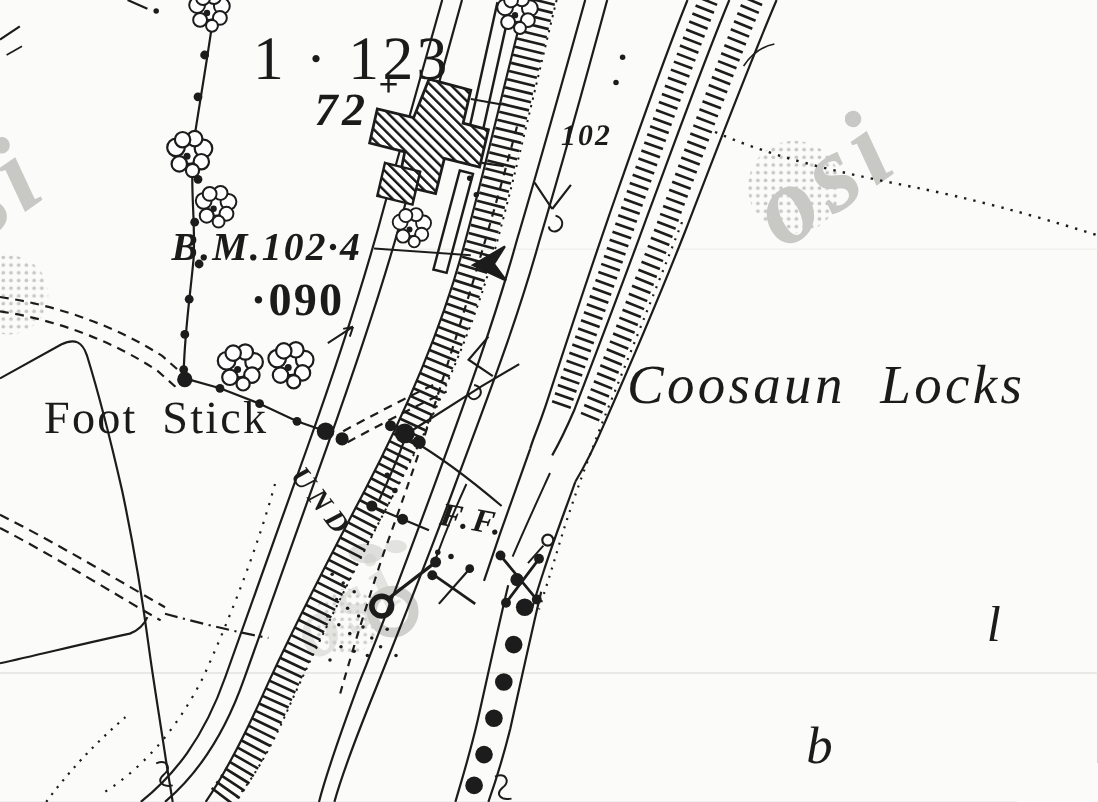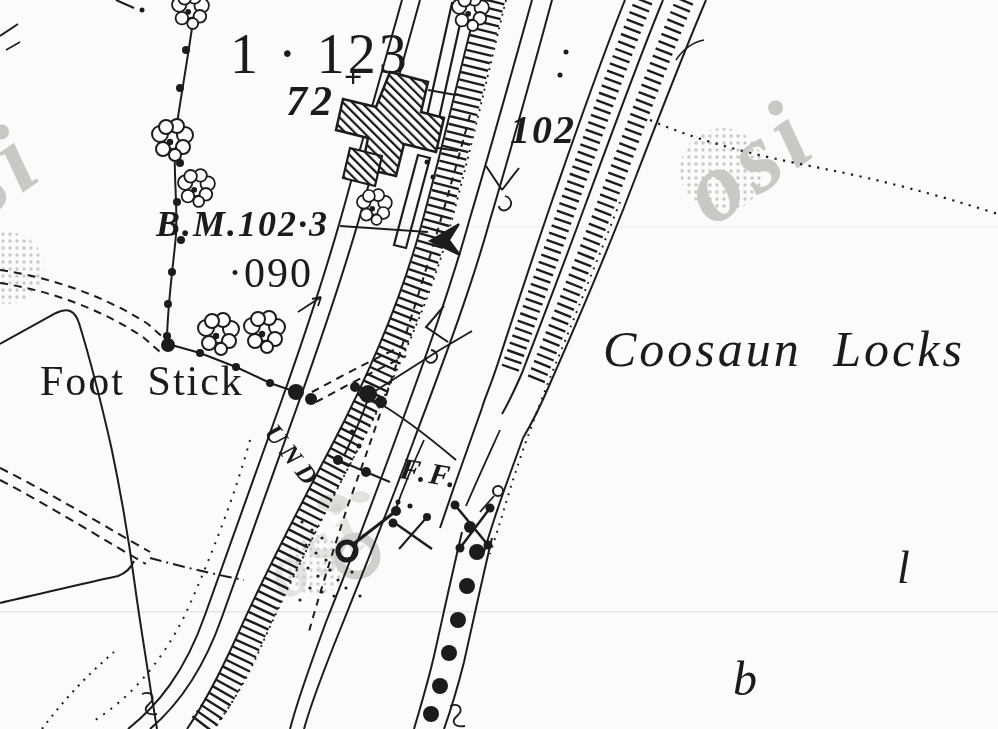--- a/index.html
+++ b/index.html
@@ -6,25 +6,25 @@
   #stage{
     position:relative;width:998px;height:729px;overflow:hidden;
     background:#fbfbf9;
     font-family:"Liberation Serif","DejaVu Serif",serif;
   }
   #stage svg{position:absolute;left:0;top:0;}
   .lbl{position:absolute;color:#1b1b1b;white-space:nowrap;line-height:1;user-select:none;}
   #lbl-area-top {left:230px;top:26px;font-size:56px;font-weight:400;letter-spacing:3px;}
   #lbl-93      {left:286px;top:80px;font-size:42px;font-weight:700;font-style:italic;letter-spacing:4px;}
   #lbl-plus    {left:344px;top:60px;font-size:32px;font-weight:700;}
-  #lbl-102     {left:510px;top:110px;font-size:40px;font-weight:700;font-style:italic;letter-spacing:2px;}
+  #lbl-102     {left:510px;top:110px;font-size:27px;font-weight:700;font-style:italic;letter-spacing:2px;}
   #lbl-bm      {left:156px;top:206px;font-size:36px;font-weight:600;font-style:italic;letter-spacing:2px;}
-  #lbl-area-mid{left:228px;top:252px;font-size:42px;font-weight:400;letter-spacing:2px;}
+  #lbl-area-mid{left:228px;top:252px;font-size:42px;font-weight:700;letter-spacing:2px;}
   #lbl-foot    {left:40px;top:360px;font-size:42px;letter-spacing:2px;word-spacing:10px;}
-  #lbl-coosaun {left:570px;top:324px;font-size:50px;font-style:italic;letter-spacing:3px;word-spacing:16px;margin-left:33px;}
+  #lbl-coosaun {left:570px;top:324px;font-size:50px;font-style:italic;letter-spacing:3px;word-spacing:16px;}
   #lbl-ff      {left:400px;top:458px;font-size:30px;font-weight:700;font-style:italic;letter-spacing:3px;transform:rotate(10deg);}
   #lbl-und     {left:280px;top:420px;font-size:26px;font-weight:700;font-style:italic;letter-spacing:6px;transform:rotate(52deg);transform-origin:left top;}
   #lbl-l       {left:897px;top:545px;font-size:46px;font-style:italic;}
   #lbl-b       {left:733px;top:655px;font-size:48px;font-style:italic;}
   .wmtext{
     font-family:"Liberation Serif","DejaVu Serif",serif;
     font-style:italic;font-weight:bold;letter-spacing:6px;
   }
 </style>
 </head>
@@ -251,21 +251,21 @@
         <use href="#bush" transform="translate(264,332)"></use>
         <use href="#bush" transform="translate(374,207) scale(0.85)"></use>
       </g>
     </g>
   </svg>
 
   <div class="lbl" id="lbl-area-top">1 · 123</div>
   <div class="lbl" id="lbl-93">72</div>
   <div class="lbl" id="lbl-plus">+</div>
   <div class="lbl" id="lbl-102">102</div>
-  <div class="lbl" id="lbl-bm">B.M.102·3</div>
+  <div class="lbl" id="lbl-bm">B.M.102·4</div>
   <div class="lbl" id="lbl-area-mid">·090</div>
   <div class="lbl" id="lbl-foot">Foot Stick</div>
   <div class="lbl" id="lbl-coosaun">Coosaun Locks</div>
   <div class="lbl" id="lbl-ff">F.F.</div>
   <div class="lbl" id="lbl-und">UND</div>
   <div class="lbl" id="lbl-l">l</div>
   <div class="lbl" id="lbl-b">b</div>
 </div>
 
 </body></html>

